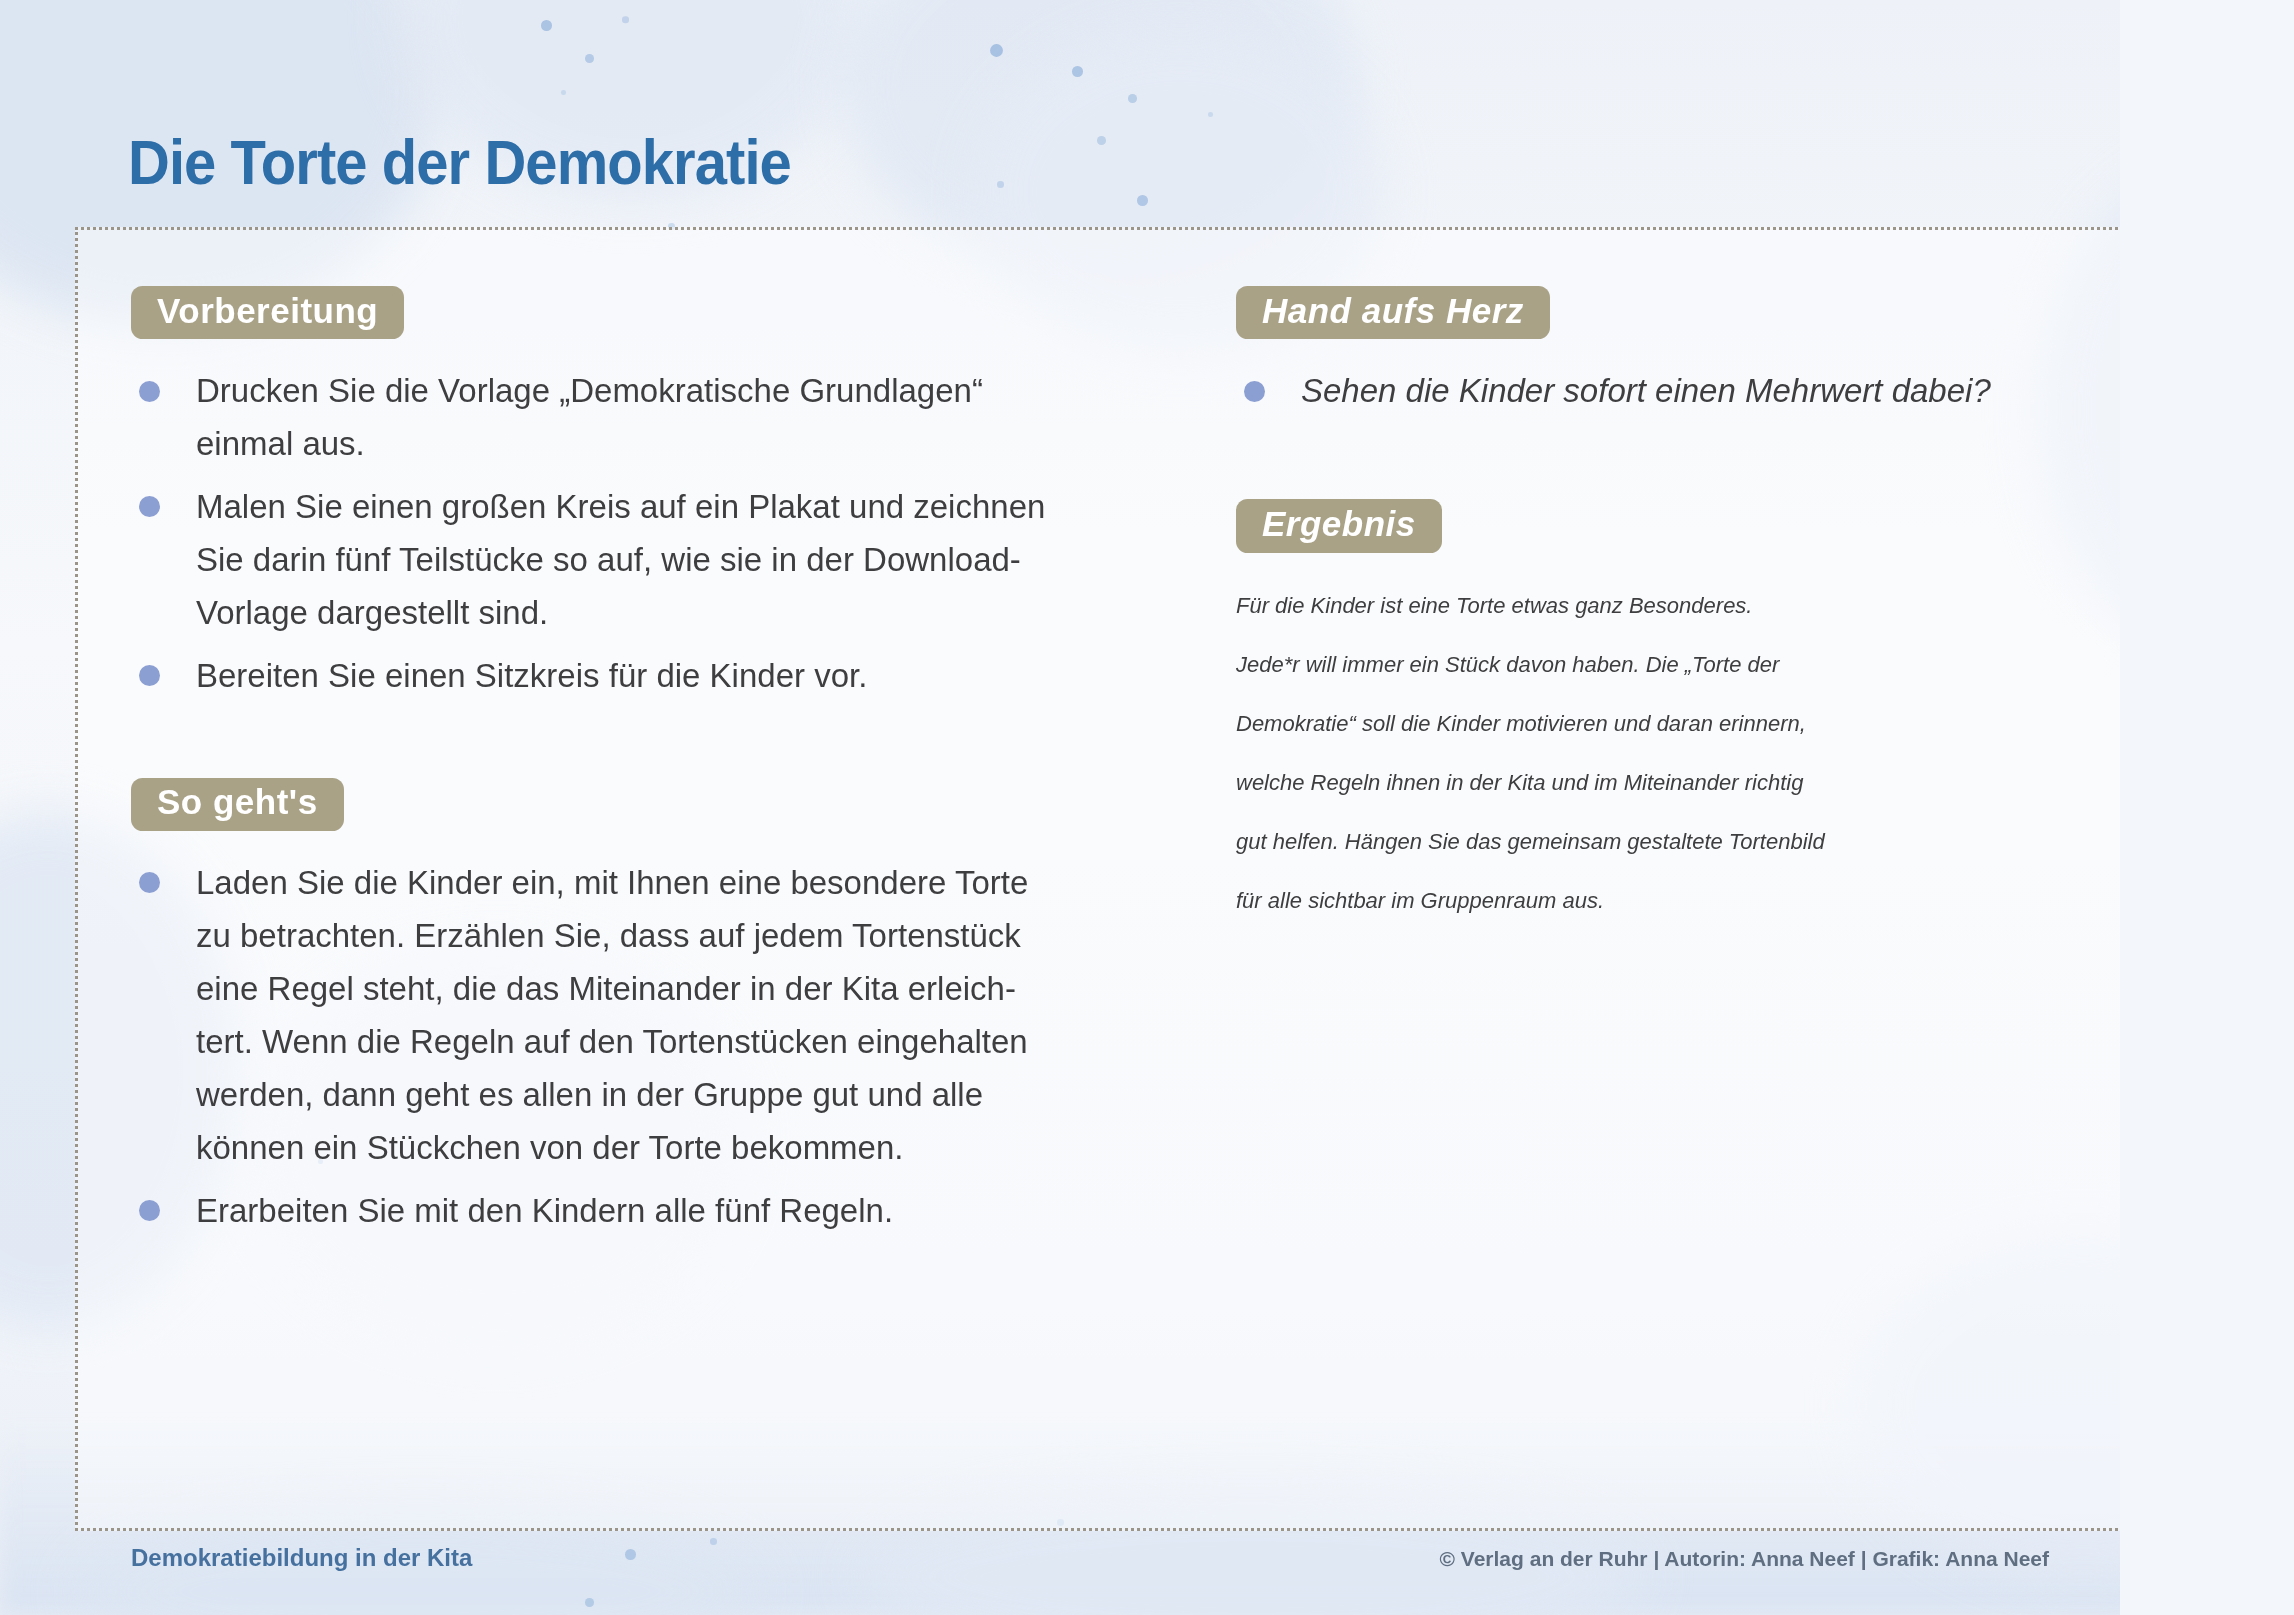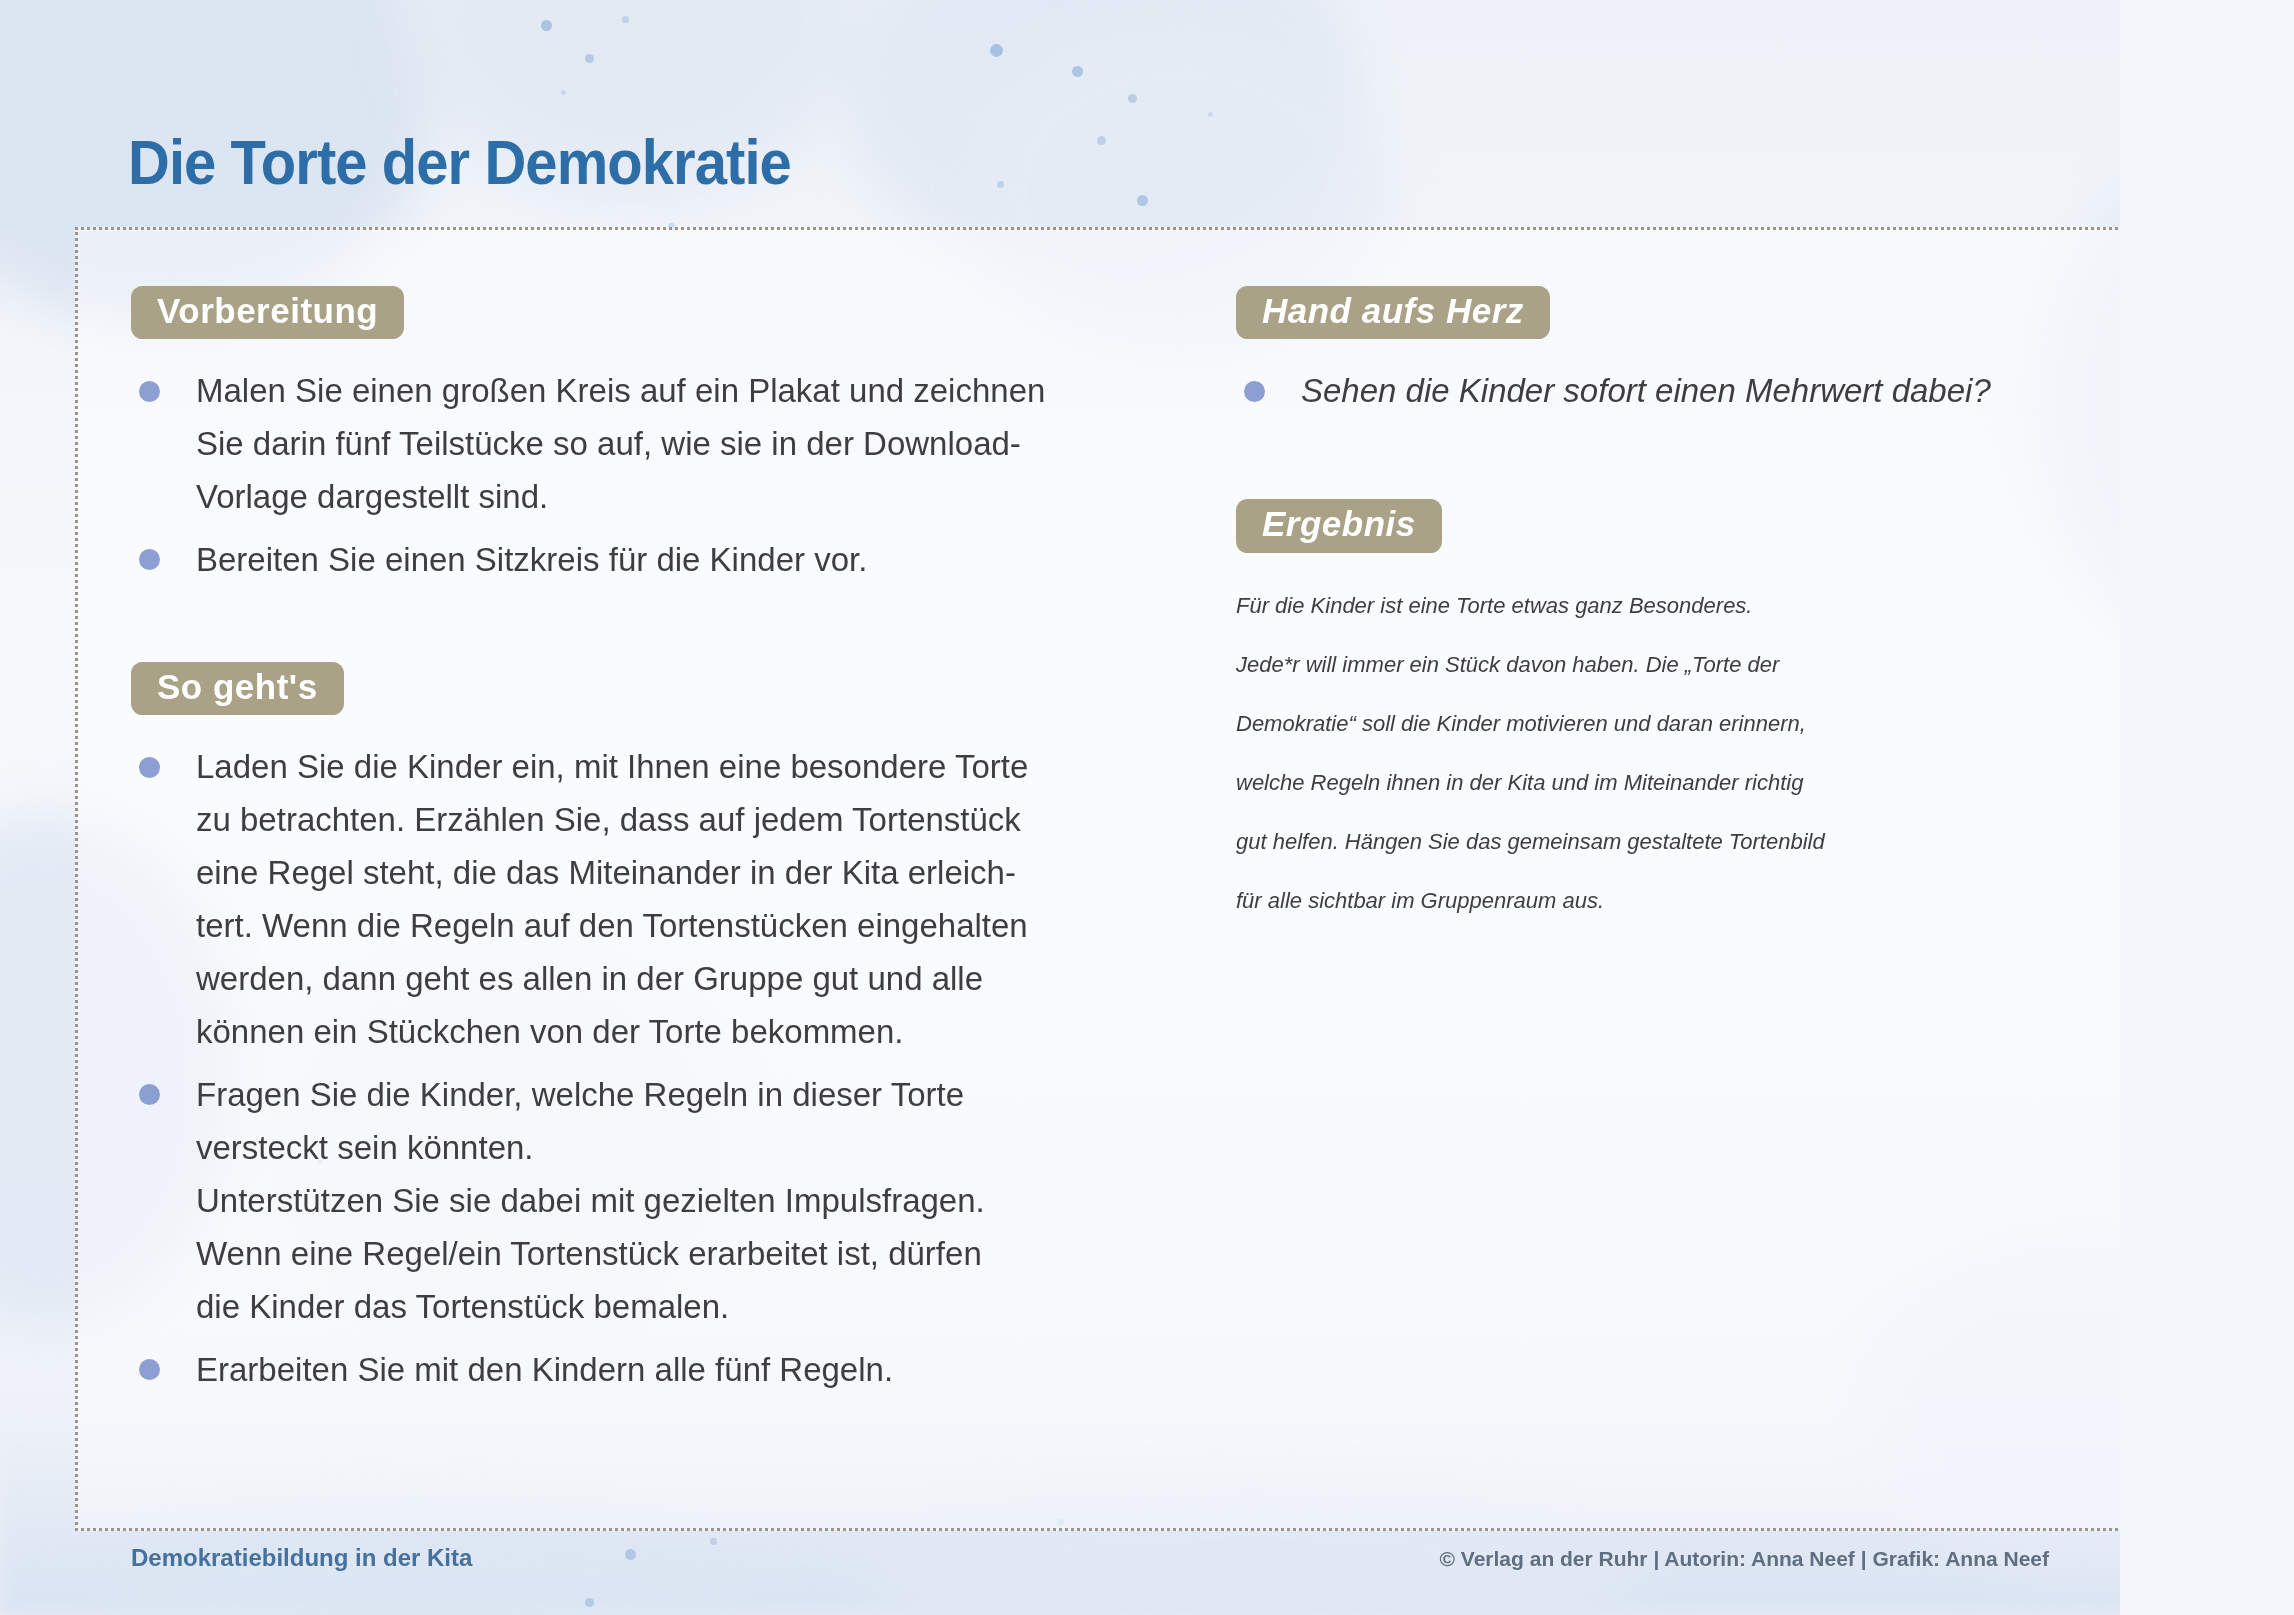--- a/index.html
+++ b/index.html
@@ -138,20 +138,25 @@
 
   <div class="frame">
 
     <div class="col col-left">
 
       <section class="section">
         <div class="badge">Vorbereitung</div>
         <ul class="items">
           <li class="item">
             <span class="dot"></span>
+            <span class="item-text">Drucken Sie die Vorlage „Demokratische Grundlagen“
+einmal aus.</span>
+          </li>
+          <li class="item">
+            <span class="dot"></span>
             <span class="item-text">Malen Sie einen großen Kreis auf ein Plakat und zeichnen
 Sie darin fünf Teilstücke so auf, wie sie in der Download-
 Vorlage dargestellt sind.</span>
           </li>
           <li class="item">
             <span class="dot"></span>
             <span class="item-text">Bereiten Sie einen Sitzkreis für die Kinder vor.</span>
           </li>
         </ul>
       </section>
@@ -160,28 +165,20 @@
         <div class="badge">So geht's</div>
         <ul class="items">
           <li class="item">
             <span class="dot"></span>
             <span class="item-text">Laden Sie die Kinder ein, mit Ihnen eine besondere Torte
 zu betrachten. Erzählen Sie, dass auf jedem Tortenstück
 eine Regel steht, die das Miteinander in der Kita erleich-
 tert. Wenn die Regeln auf den Tortenstücken eingehalten
 werden, dann geht es allen in der Gruppe gut und alle
 können ein Stückchen von der Torte bekommen.</span>
-          </li>
-          <li class="item">
-            <span class="dot"></span>
-            <span class="item-text">Fragen Sie die Kinder, welche Regeln in dieser Torte
-versteckt sein könnten.
-Unterstützen Sie sie dabei mit gezielten Impulsfragen.
-Wenn eine Regel/ein Tortenstück erarbeitet ist, dürfen
-die Kinder das Tortenstück bemalen.</span>
           </li>
           <li class="item">
             <span class="dot"></span>
             <span class="item-text">Erarbeiten Sie mit den Kindern alle fünf Regeln.</span>
           </li>
         </ul>
       </section>
 
     </div>
 

